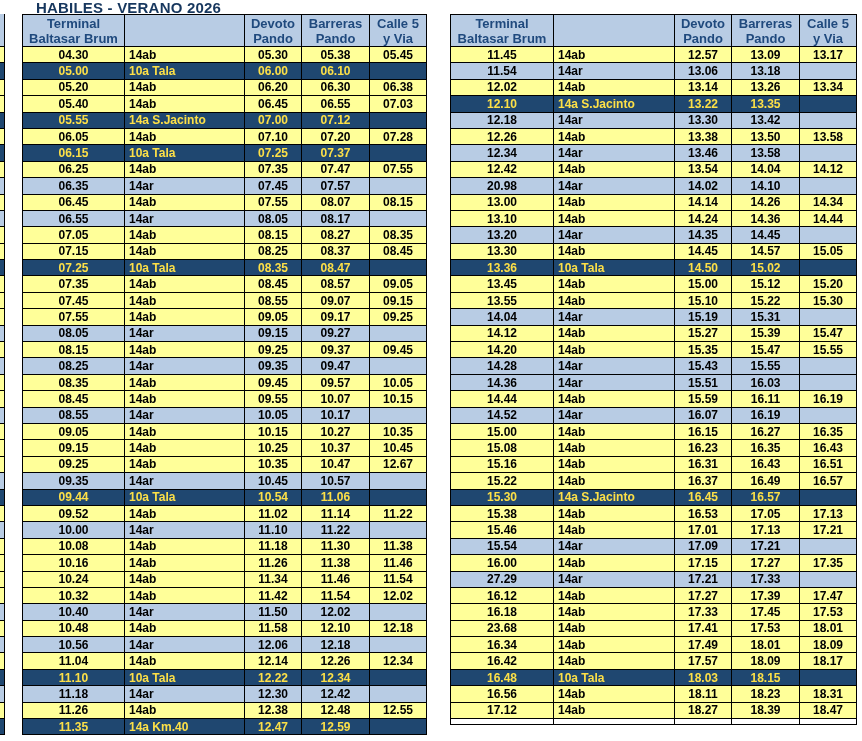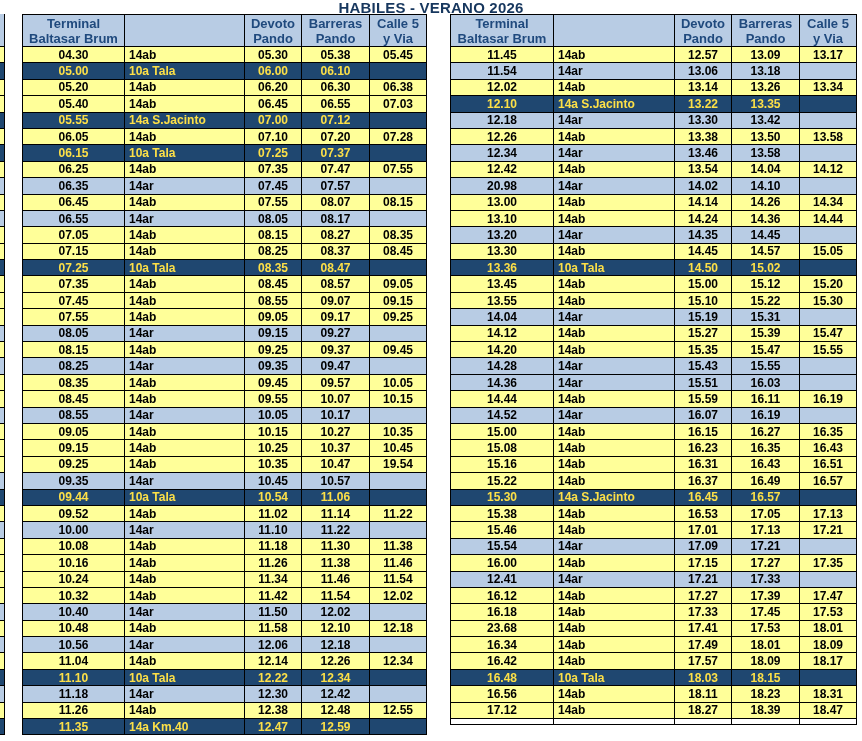--- a/index.html
+++ b/index.html
@@ -5,26 +5,26 @@
   html, body {
     margin: 0; padding: 0;
     width: 862px; height: 741px;
     overflow: hidden;
     background: #ffffff;
     font-family: "Liberation Sans", sans-serif;
     font-weight: bold;
     position: relative;
   }
   .page-title {
-    text-align: center;
     font-size: 15px;
     line-height: 15px;
     height: 14px;
     color: var(--title-text, #17375E);
     letter-spacing: 0.2px;
+    margin-left: 36px;
   }
   .tables-wrap {
     position: absolute;
     top: 14px; left: 22px;
     display: flex;
     gap: 23px;
     align-items: flex-start;
   }
   table.timetable {
     border-collapse: collapse;
@@ -332,21 +332,21 @@
           <td class="route">14ab</td>
           <td>10.25</td>
           <td>10.37</td>
           <td>10.45</td>
         </tr>
         <tr class="row-y">
           <td>09.25</td>
           <td class="route">14ab</td>
           <td>10.35</td>
           <td>10.47</td>
-          <td>19.54</td>
+          <td>12.67</td>
         </tr>
         <tr class="row-b">
           <td>09.35</td>
           <td class="route">14ar</td>
           <td>10.45</td>
           <td>10.57</td>
           <td></td>
         </tr>
         <tr class="row-d">
           <td>09.44</td>
@@ -704,21 +704,21 @@
           <td></td>
         </tr>
         <tr class="row-y">
           <td>16.00</td>
           <td class="route">14ab</td>
           <td>17.15</td>
           <td>17.27</td>
           <td>17.35</td>
         </tr>
         <tr class="row-b">
-          <td>12.41</td>
+          <td>27.29</td>
           <td class="route">14ar</td>
           <td>17.21</td>
           <td>17.33</td>
           <td></td>
         </tr>
         <tr class="row-y">
           <td>16.12</td>
           <td class="route">14ab</td>
           <td>17.27</td>
           <td>17.39</td>

